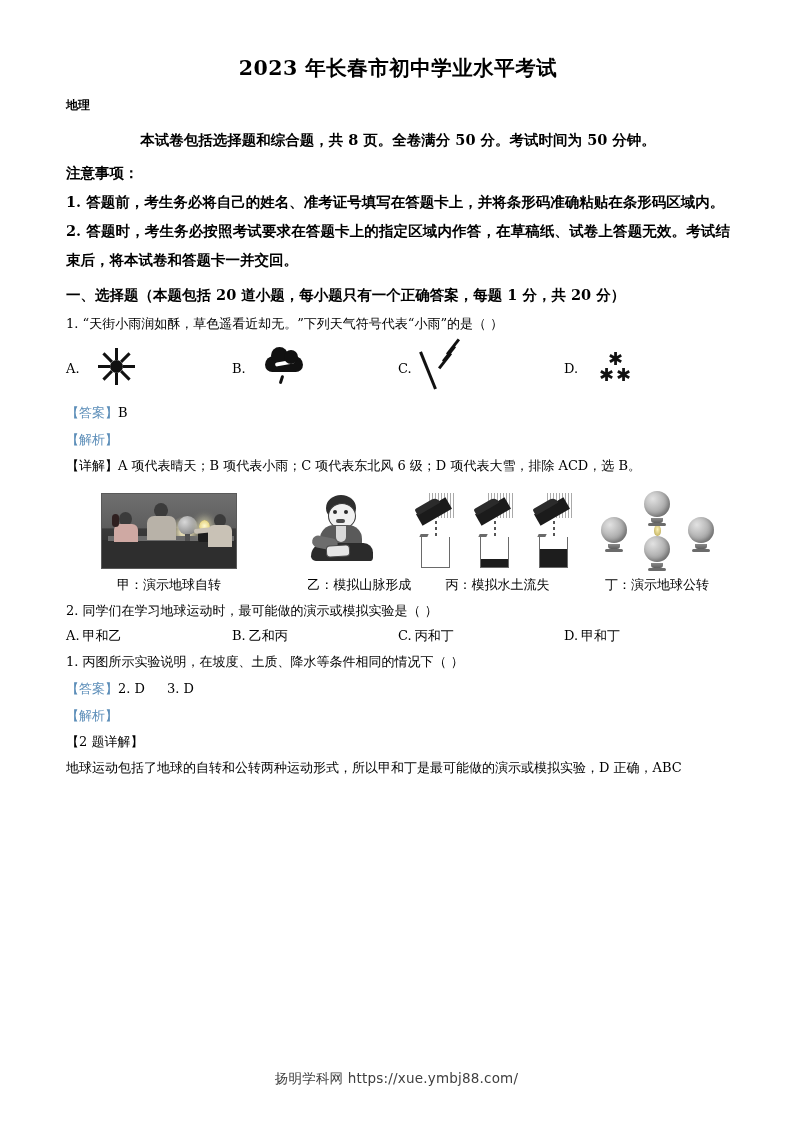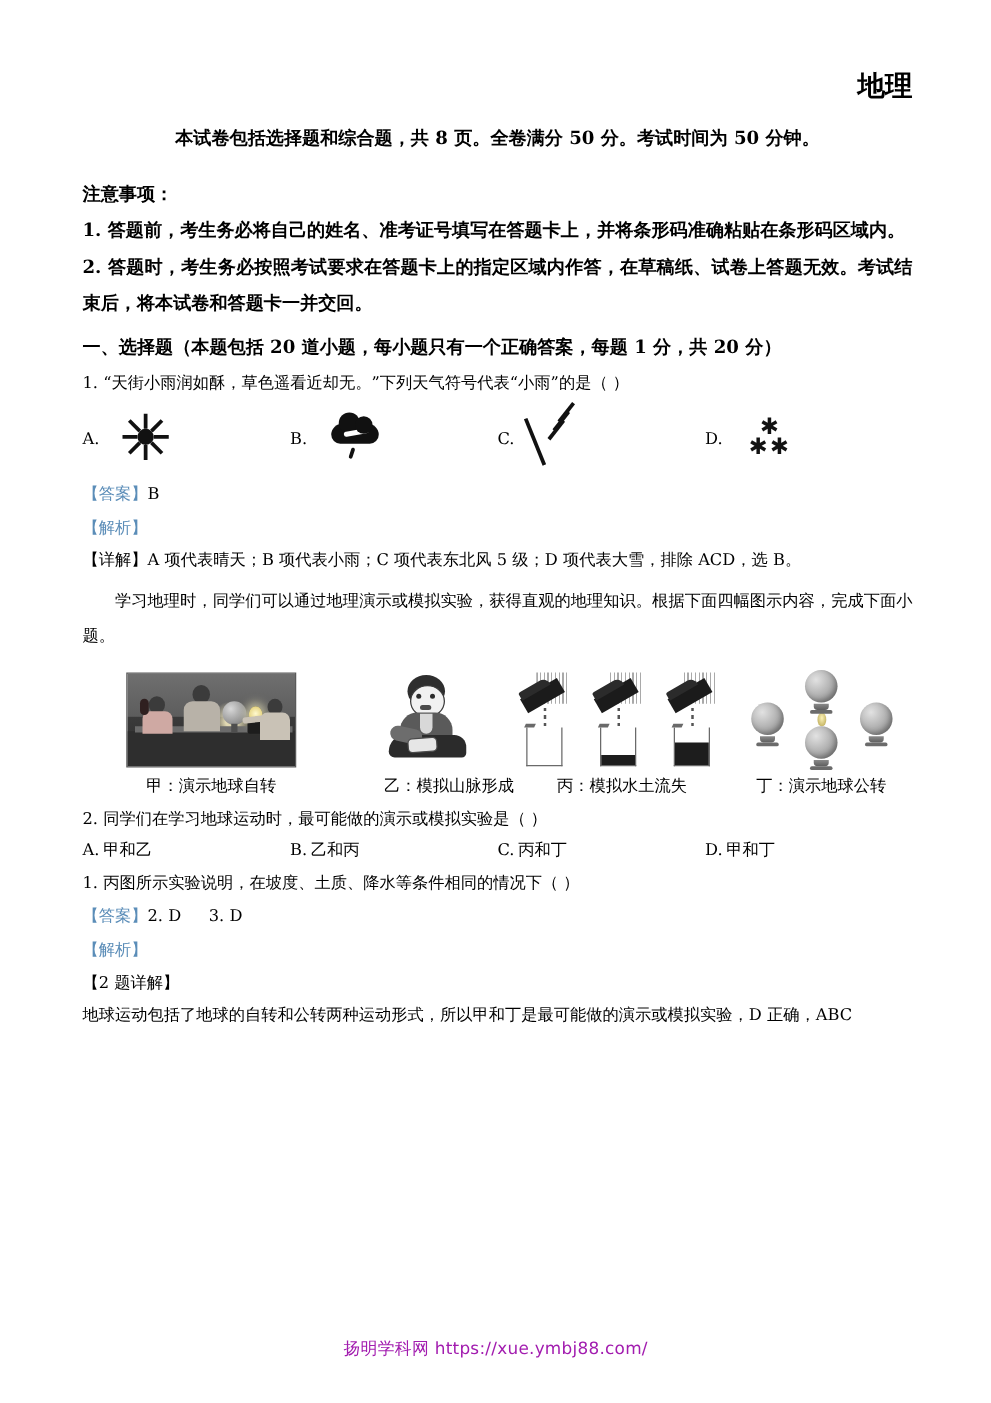--- a/index.html
+++ b/index.html
@@ -31,31 +31,31 @@
   
   .doc-title {
     text-align: center;
     font-size: 20.5px;
     font-weight: bold;
     letter-spacing: 0.5px;
     margin: 0 0 16px 0;
     line-height: 1.25;
   }
   .doc-subject {
-    text-align: right;
-    font-size: 22px;
+    text-align: left;
+    font-size: 12px;
     font-weight: bold;
     margin: 0 0 16px 0;
     line-height: 1.25;
   }
   .doc-note {
     text-align: center;
     font-size: 14.5px;
     font-weight: bold;
-    margin: 0 0 20px 0;
+    margin: 0 0 8px 0;
     line-height: 1.5;
   }
 
   .notice-title {
     font-size: 14.5px;
     font-weight: bold;
     line-height: 2.0;
     margin: 0;
   }
   .notice-item {
@@ -355,30 +355,31 @@
 
   
   .watermark {
     position: absolute;
     left: 0;
     top: 1070px;
     width: 793px;
     text-align: center;
     font-family: "DejaVu Sans", "Liberation Sans", sans-serif;
     font-size: 13.5px;
-    color: #a21caf;
+    color: #404040;
     letter-spacing: 0.2px;
   }
 </style>
 </head>
 <body>
 
 <div class="page">
   <div class="content">
 
+    <div class="doc-title">2023 年长春市初中学业水平考试</div>
     <div class="doc-subject">地理</div>
     <div class="doc-note">本试卷包括选择题和综合题，共 8 页。全卷满分 50 分。考试时间为 50 分钟。</div>
 
     <div class="notice-title">注意事项：</div>
     <div class="notice-item">1. 答题前，考生务必将自己的姓名、准考证号填写在答题卡上，并将条形码准确粘贴在条形码区域内。</div>
     <div class="notice-item">2. 答题时，考生务必按照考试要求在答题卡上的指定区域内作答，在草稿纸、试卷上答题无效。考试结束后，将本试卷和答题卡一并交回。</div>
 
     <div class="section-title">一、选择题（本题包括 20 道小题，每小题只有一个正确答案，每题 1 分，共 20 分）</div>
 
     <div class="q-stem">1. “天街小雨润如酥，草色遥看近却无。”下列天气符号代表“小雨”的是（     ）</div>
@@ -429,23 +430,22 @@
         </span>
       </div>
     </div>
 
     <div class="ans-line">
       <span class="marker">【答案】</span><span class="ans-val">B</span>
     </div>
     <div class="ans-line">
       <span class="marker">【解析】</span>
     </div>
-    <div class="para">【详解】A 项代表晴天；B 项代表小雨；C 项代表东北风 5 级；D 项代表大雪，排除 ACD，选 B。</div>
-
-    <div class="passage">学习地理时，同学们可以通过地理演示或模拟实验，获得直观的地理知识。根据下面四幅图示内容，完成下面小题。</div>
+    <div class="para">【详解】A 项代表晴天；B 项代表小雨；C 项代表东北风 6 级；D 项代表大雪，排除 ACD，选 B。</div>
+
 
     <div class="fig-row">
 
       <div class="fig-cell" style="width:31%;">
         <div class="photo-jia">
           <div class="pf" style="left:0; top:46px; width:134px; height:28px; background:#2e2e2e;"></div>
           <div class="pf" style="left:6px; top:42px; width:126px; height:5px; background:#6b6b6b;"></div>
 
           <div class="head" style="left:17px; top:18px; width:13px; height:14px;"></div>
           <div class="pf" style="left:12px; top:30px; width:24px; height:18px; background:#cfa9a3; border-radius:6px 6px 0 0;"></div>

